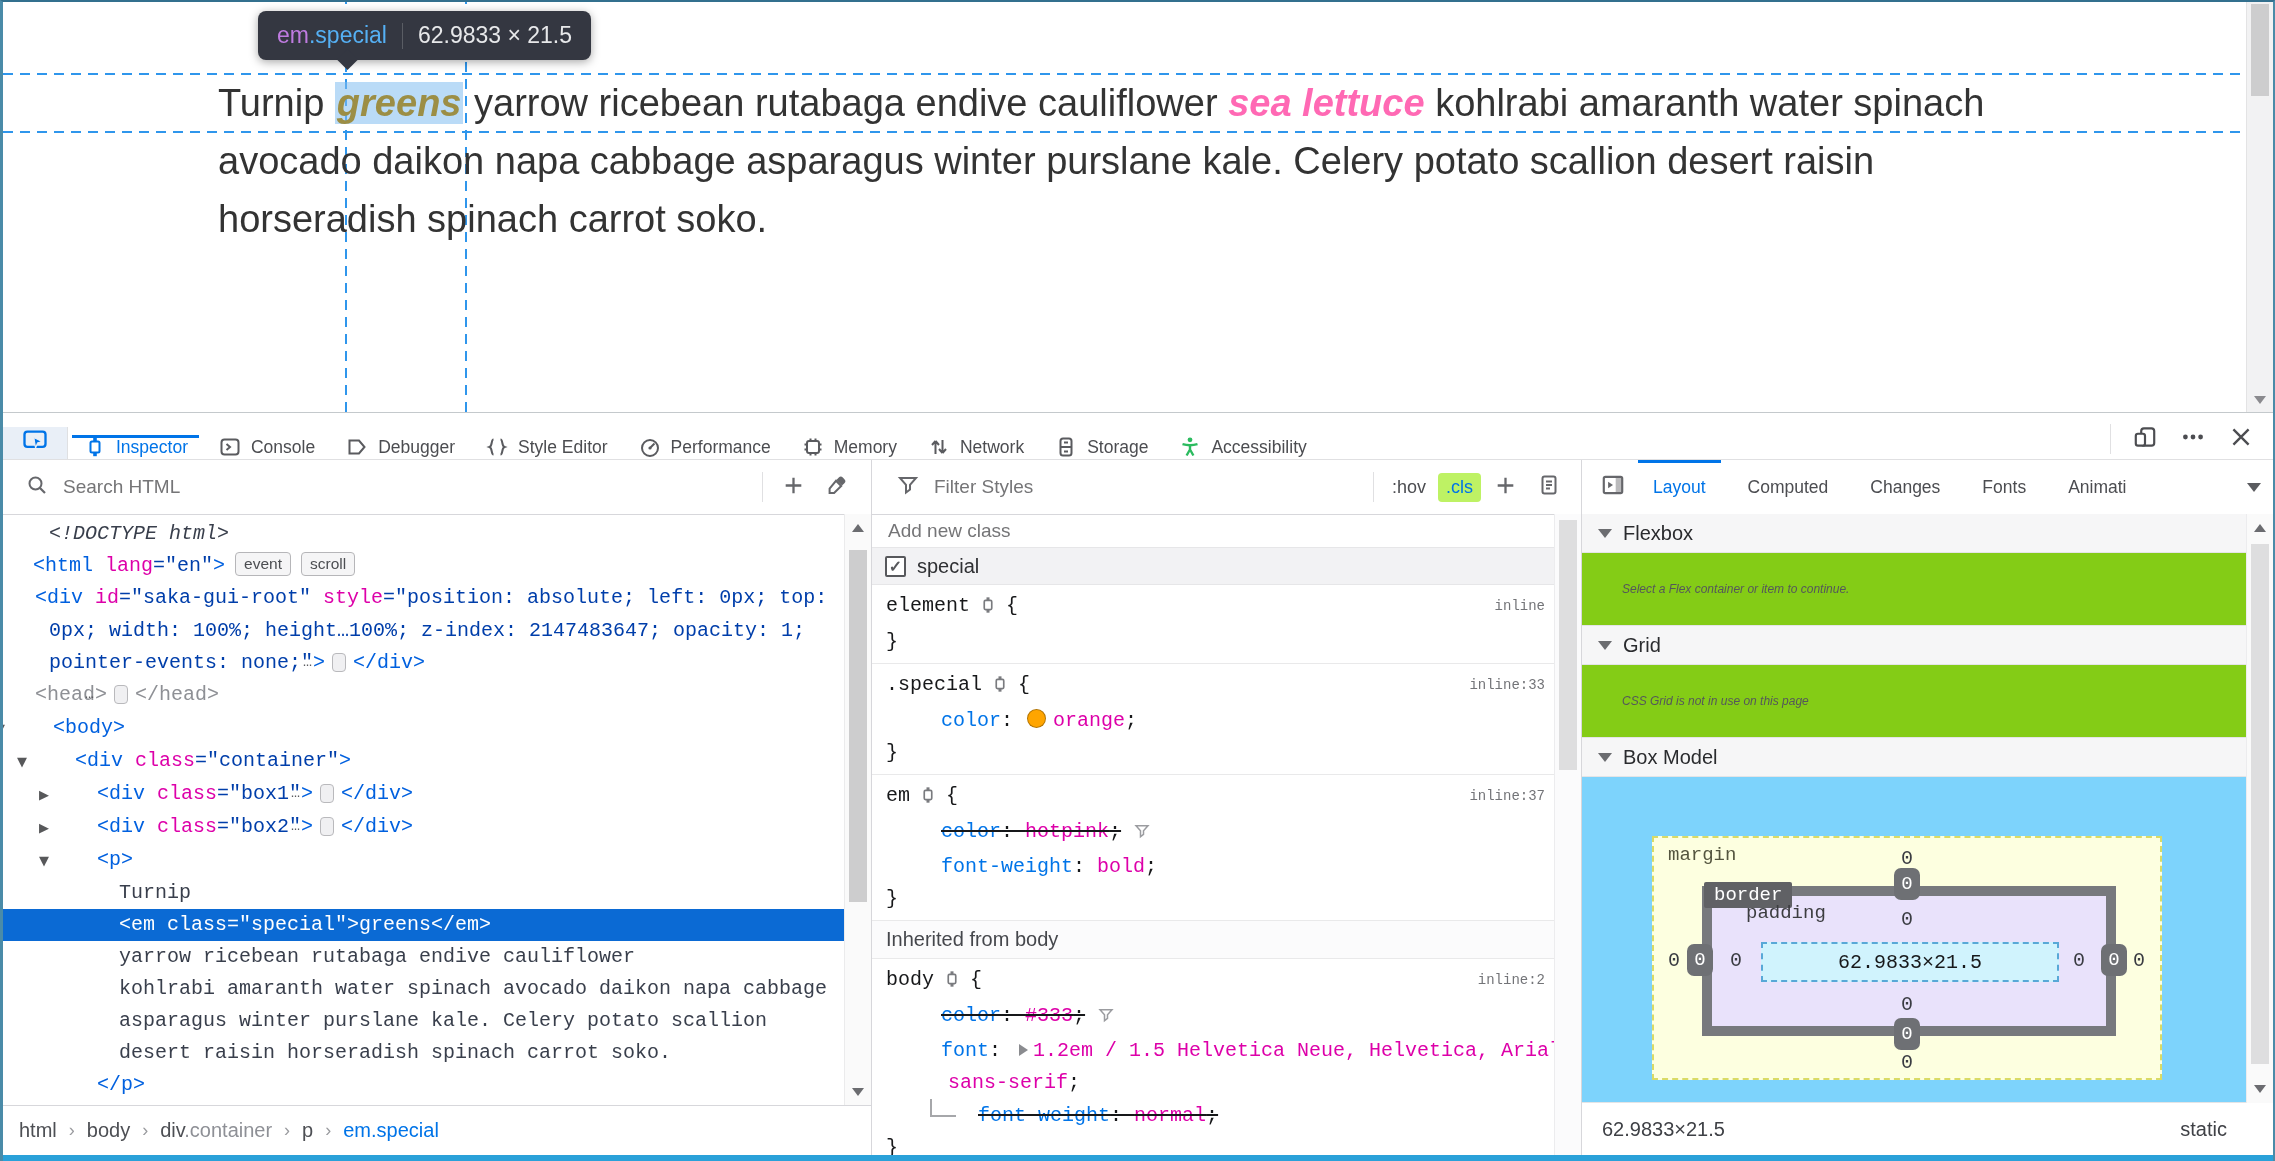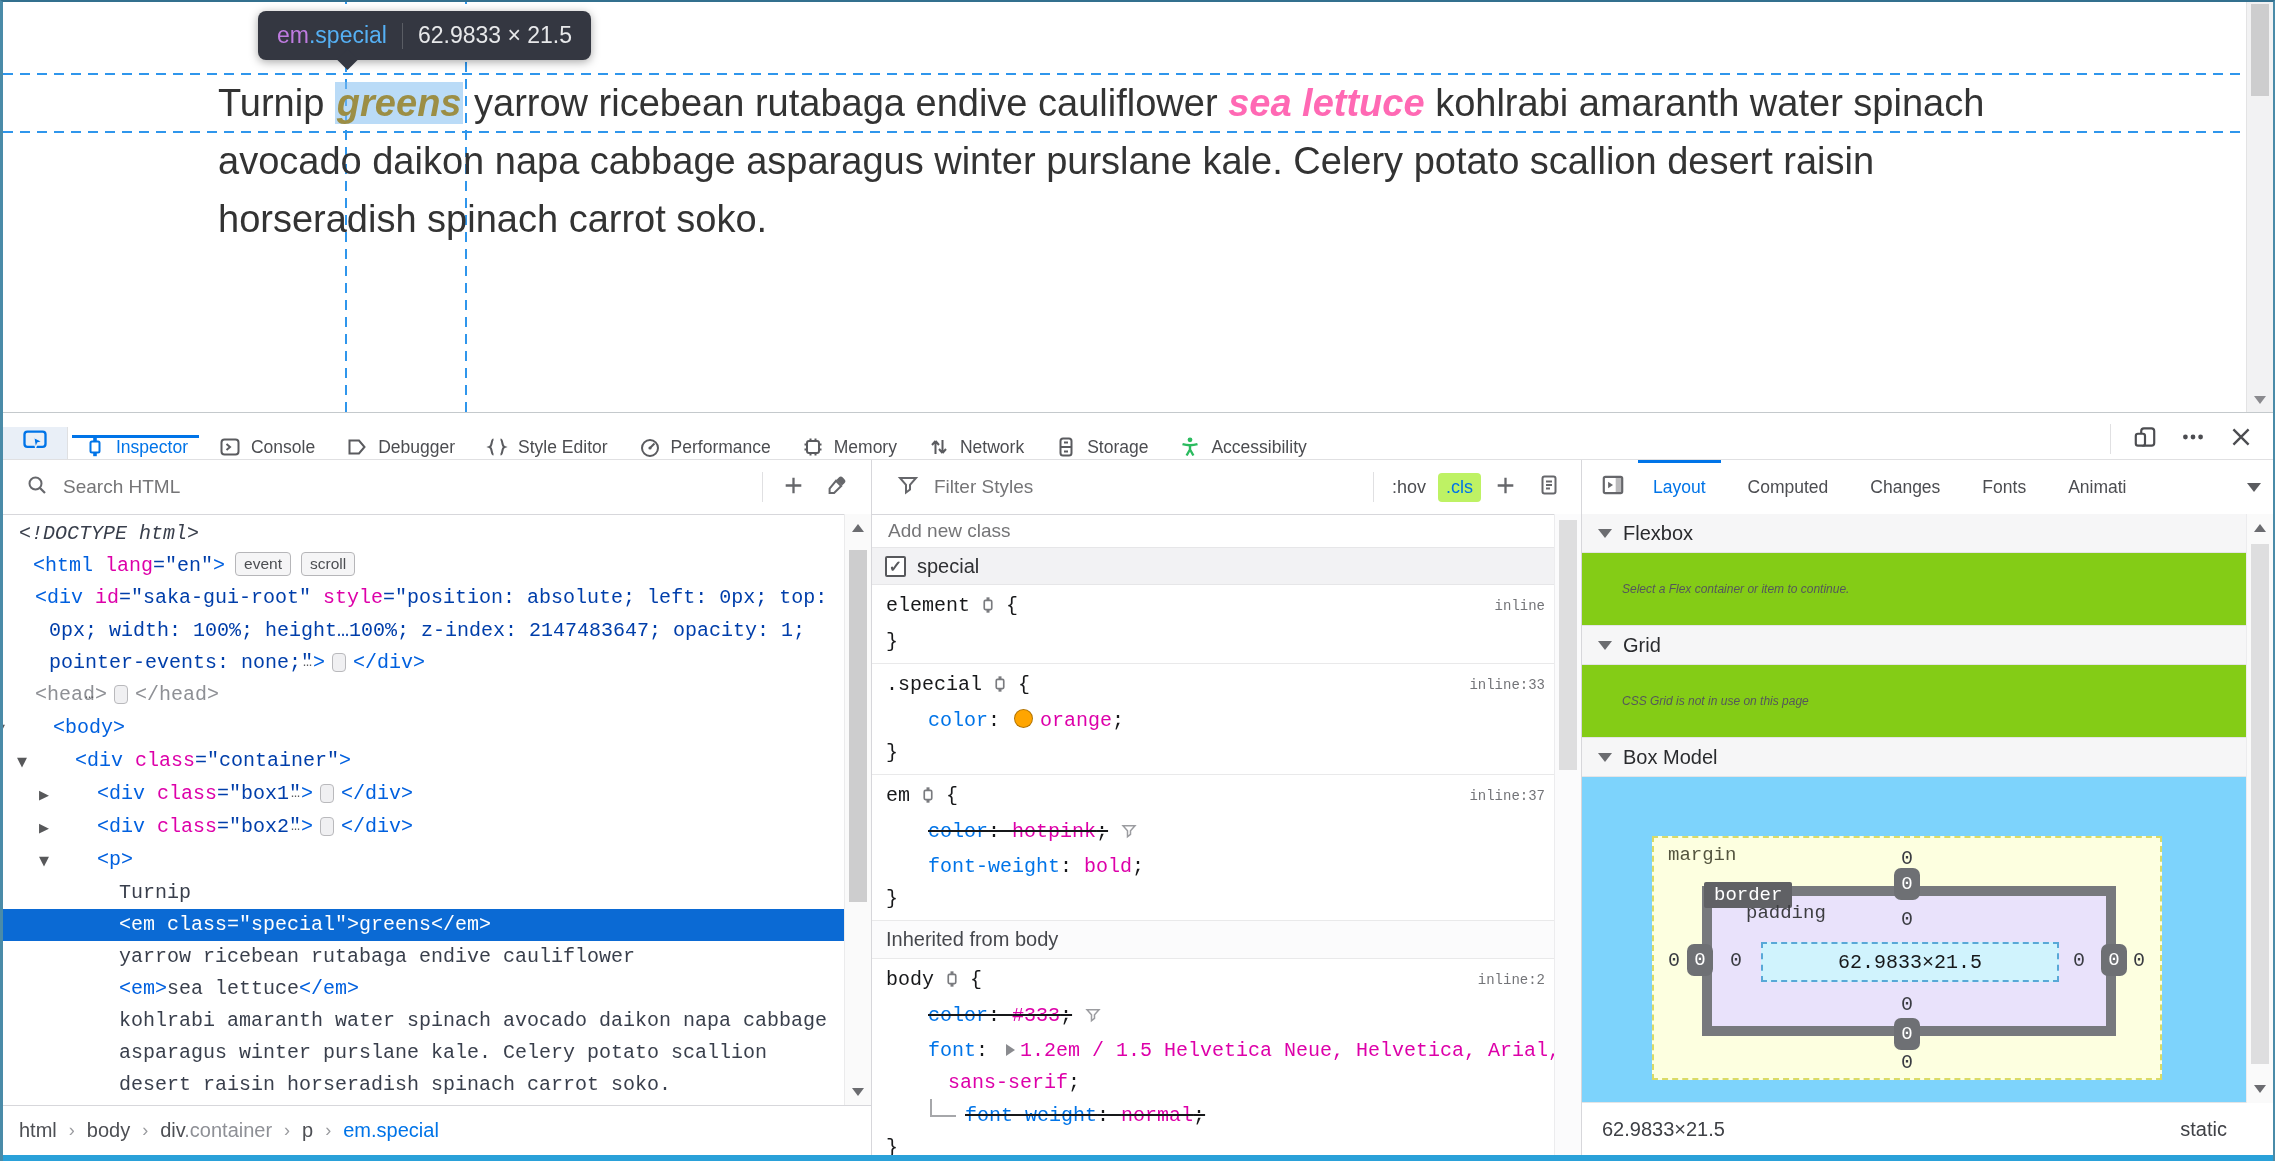--- a/index.html
+++ b/index.html
@@ -85,21 +85,21 @@
   .checkbox{width:21px;height:21px;border:2px solid #57585c;border-radius:2px;background:#fff;display:flex;align-items:center;justify-content:center;
     font-size:16px;font-weight:bold;color:#57585c;box-sizing:border-box;}
   .clsrow .lbl{margin-left:11px;font-size:20px;color:#2f3033;}
   .rblock{position:relative;border-bottom:1px solid #e9e9ea;padding:5px 0;font-family:"Liberation Mono","DejaVu Sans Mono",monospace;
     font-size:20px;line-height:32px;color:#17181a;}
   .rline{padding-left:14px;}
   .rline .tgt{margin:0 8px;vertical-align:-4px;color:#7a7b7f;}
   .loc{position:absolute;right:36px;top:5px;font-size:14px;color:#737478;}
   .decl{padding-left:76px;text-indent:-20px;}
   .decl.sub{padding-left:56px;text-indent:0;}
-  .dn{color:#0074e8;}.dv{color:#dd00a9;}
+  .dn{color:#0074e8;margin-left:13px;}.dv{color:#dd00a9;}
   .struckline{text-decoration:line-through;}
   .swatch{display:inline-block;width:19px;height:19px;border-radius:50%;border:1px solid rgba(0,0,0,.3);vertical-align:-2px;margin:0 7px 0 2px;box-sizing:border-box;}
   .funnel-s{margin-left:12px;vertical-align:-3px;color:#9b9ca0;}
   .expander{display:inline-block;width:0;height:0;border-left:9px solid #8a8b8f;border-top:6px solid transparent;border-bottom:6px solid transparent;margin:0 5px 0 6px;}
   .elbow{display:inline-block;width:24px;height:16px;border-left:2px solid #a6a7aa;border-bottom:2px solid #a6a7aa;vertical-align:4px;margin:0 9px 0 2px;}
   .inh-header{padding:7px 14px;font-family:"Liberation Sans",sans-serif;font-size:20px;color:#45474c;border-bottom:1px solid #e9e9ea;background:#fbfbfc;}
   .rscroll{position:absolute;top:0;right:0;width:26px;bottom:0;background:#fbfbfc;border-left:1px solid #ececee;}
   .rthumb{position:absolute;left:4px;right:4px;top:6px;height:250px;background:#dededf;}
   
   .lhead{height:38px;background:#f6f6f7;border-bottom:1px solid #e4e4e6;display:flex;align-items:center;padding-left:16px;font-size:20px;color:#2a2b2e;gap:11px;}
@@ -322,33 +322,32 @@
             <div class="side-tab">Animati</div>
           </div>
         <div class="ovf-caret"></div>
       </div>
     </div>
 
     <div class="main">
 
       <div class="p-markup">
         <div class="mrows" id="mrows">
-            <div class="mrow" style="padding-left: 16px;"><span class="tk-d">&lt;!DOCTYPE html&gt;</span></div>
+            <div class="mrow" style="padding-left: 46px;"><span class="tk-d">&lt;!DOCTYPE html&gt;</span></div>
             <div class="mrow" style="padding-left: 30px;"><span class="tk-g">&lt;html</span><span class="tk-a"> lang</span><span class="tk-v">="en"</span><span class="tk-g">&gt;</span><span class="badge">event</span><span class="badge">scroll</span></div>
             <div class="mrow" style="padding-left: 46px; text-indent: -36px;"><span class="arr">▶</span><span class="tk-g">&lt;div</span><span class="tk-a"> id</span><span class="tk-v">="saka-gui-root"</span><span class="tk-a"> style</span><span class="tk-v">="position: absolute; left: 0px; top: 0px; width: 100%; height…100%; z-index: 2147483647; opacity: 1; pointer-events: none;"</span><span class="tk-g">&gt;</span><span class="ellip">…</span><span class="tk-g">&lt;/div&gt;</span></div>
             <div class="mrow dim" style="padding-left: 46px; text-indent: -36px;"><span class="arr">▶</span><span class="tk-m">&lt;head&gt;</span><span class="ellip">…</span><span class="tk-m">&lt;/head&gt;</span></div>
             <div class="mrow" style="padding-left: 64px; text-indent: -36px;"><span class="arr">▼</span><span class="tk-g">&lt;body&gt;</span></div>
             <div class="mrow" style="padding-left: 86px; text-indent: -36px;"><span class="arr">▼</span><span class="tk-g">&lt;div</span><span class="tk-a"> class</span><span class="tk-v">="container"</span><span class="tk-g">&gt;</span></div>
             <div class="mrow" style="padding-left: 108px; text-indent: -36px;"><span class="arr">▶</span><span class="tk-g">&lt;div</span><span class="tk-a"> class</span><span class="tk-v">="box1"</span><span class="tk-g">&gt;</span><span class="ellip">…</span><span class="tk-g">&lt;/div&gt;</span></div>
             <div class="mrow" style="padding-left: 108px; text-indent: -36px;"><span class="arr">▶</span><span class="tk-g">&lt;div</span><span class="tk-a"> class</span><span class="tk-v">="box2"</span><span class="tk-g">&gt;</span><span class="ellip">…</span><span class="tk-g">&lt;/div&gt;</span></div>
             <div class="mrow" style="padding-left: 108px; text-indent: -36px;"><span class="arr">▼</span><span class="tk-g">&lt;p&gt;</span></div>
             <div class="mrow" style="padding-left: 116px;"><span class="tk-t">Turnip</span></div>
             <div class="mrow sel" style="padding-left: 116px;"><span class="tk-g">&lt;em</span><span class="tk-a"> class</span><span class="tk-v">="special"</span><span class="tk-g">&gt;</span><span class="tk-t">greens</span><span class="tk-g">&lt;/em&gt;</span></div>
             <div class="mrow" style="padding-left: 116px;"><span class="tk-t">yarrow ricebean rutabaga endive cauliflower</span></div>
-            <div class="mrow" style="padding-left: 116px;"><span class="tk-g">&lt;em&gt;</span><span class="tk-t">sea lettuce</span><span class="tk-g">&lt;/em&gt;</span></div>
             <div class="mrow" style="padding-left: 116px;"><span class="tk-t">kohlrabi amaranth water spinach avocado daikon napa cabbage asparagus winter purslane kale. Celery potato scallion desert raisin horseradish spinach carrot soko.</span></div>
             <div class="mrow" style="padding-left: 94px;"><span class="tk-g">&lt;/p&gt;</span></div>
           </div>
         <div class="mscroll">
           <div class="sc-up"></div>
           <div class="mthumb"></div>
           <div class="sc-dn"></div>
         </div>
         <div class="crumbs" id="crumbs">
             <span class="crumb">html</span>

